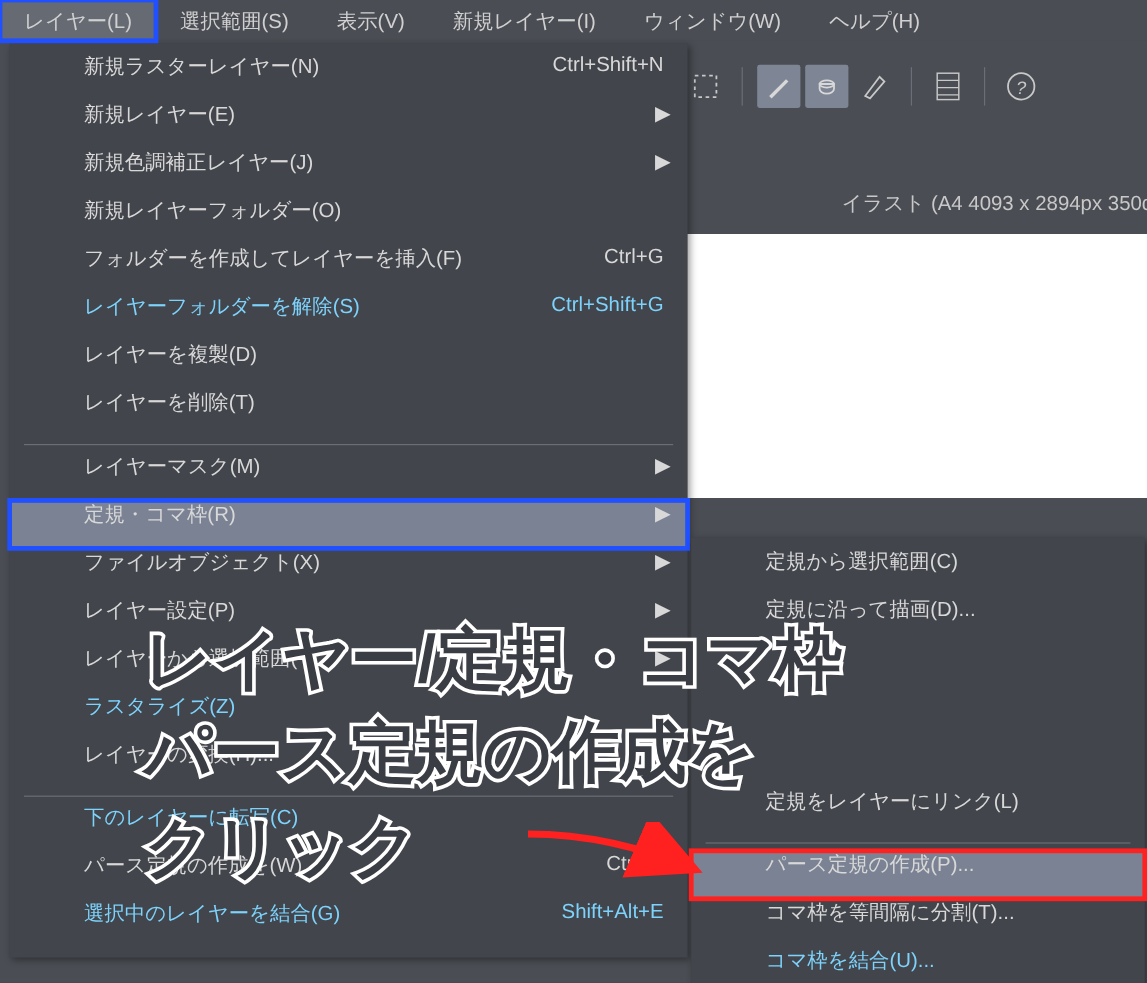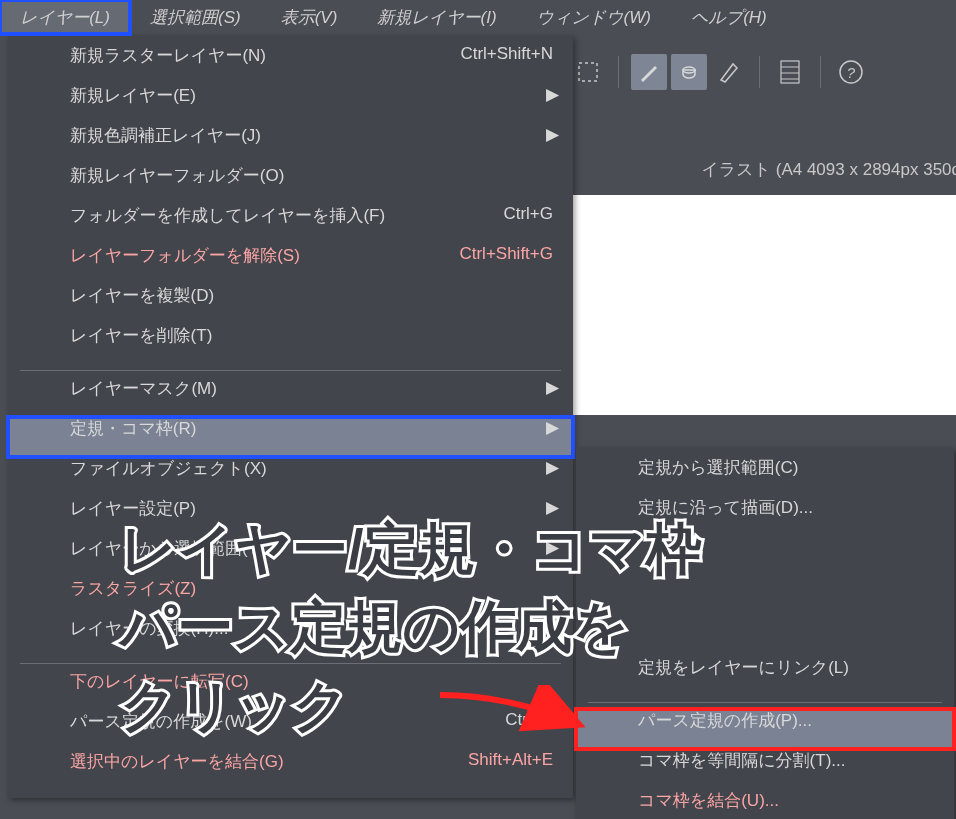--- a/index.html
+++ b/index.html
@@ -21,21 +21,20 @@
   display: flex;
   align-items: stretch;
   padding-left: 0;
 }
 .menubar-item {
   display: flex;
   align-items: center;
   padding: 0 20px;
   color: #d0d0d0;
   font-size: 17px;
-  font-style: italic;
 }
 .menubar-item.active {
   background: #656a73;
   outline: 4px solid #2050ff;
   outline-offset: -2px;
   z-index: 2;
 }
 
 
 .toolbar {
@@ -95,21 +94,21 @@
 }
 
 .menu-row {
   display: flex;
   align-items: flex-start;
   height: 40px;
   padding: 0 20px 0 62px;
   position: relative;
   color: #d8d8d8;
 }
-.menu-row.disabled { color: #fca5a5; }
+.menu-row.disabled { color: #7dd3fc; }
 .menu-row.highlight-blue {
   background: #7a8293;
   outline: 4px solid #2050ff;
   outline-offset: -2px;
 }
 .menu-row.highlight-red {
   background: #7a8293;
   outline: 4px solid #ff2020;
   outline-offset: -2px;
 }

